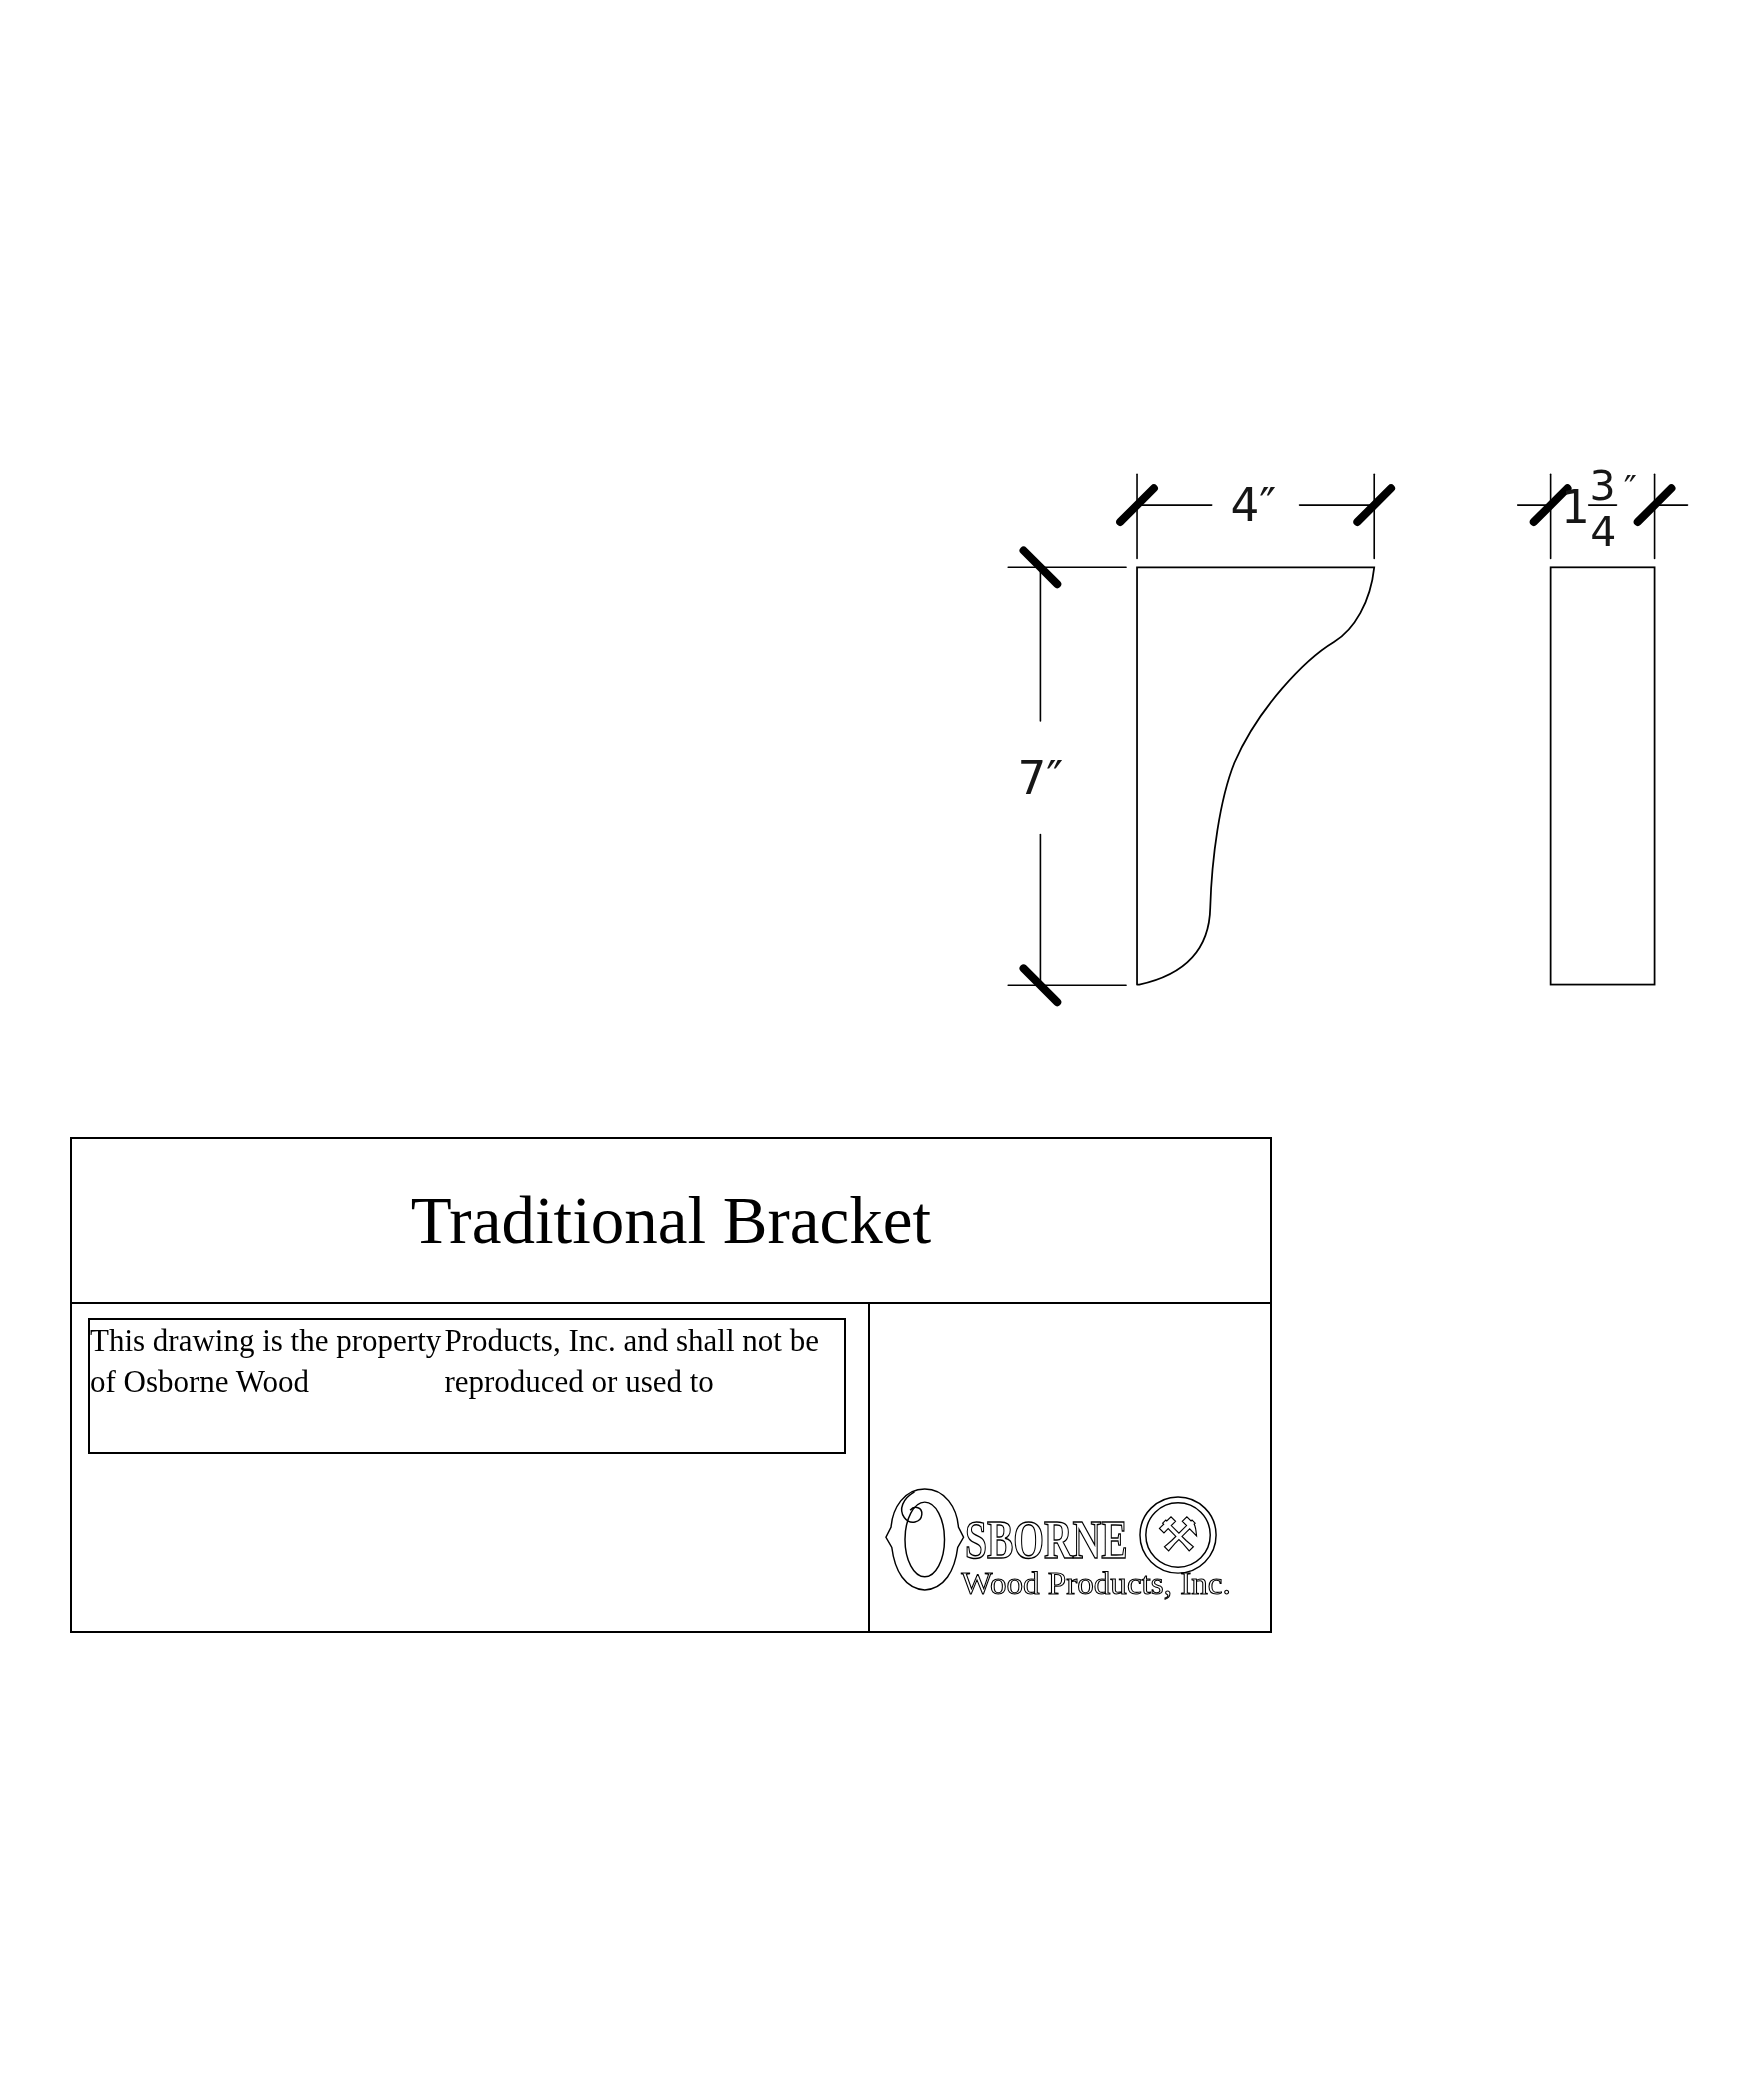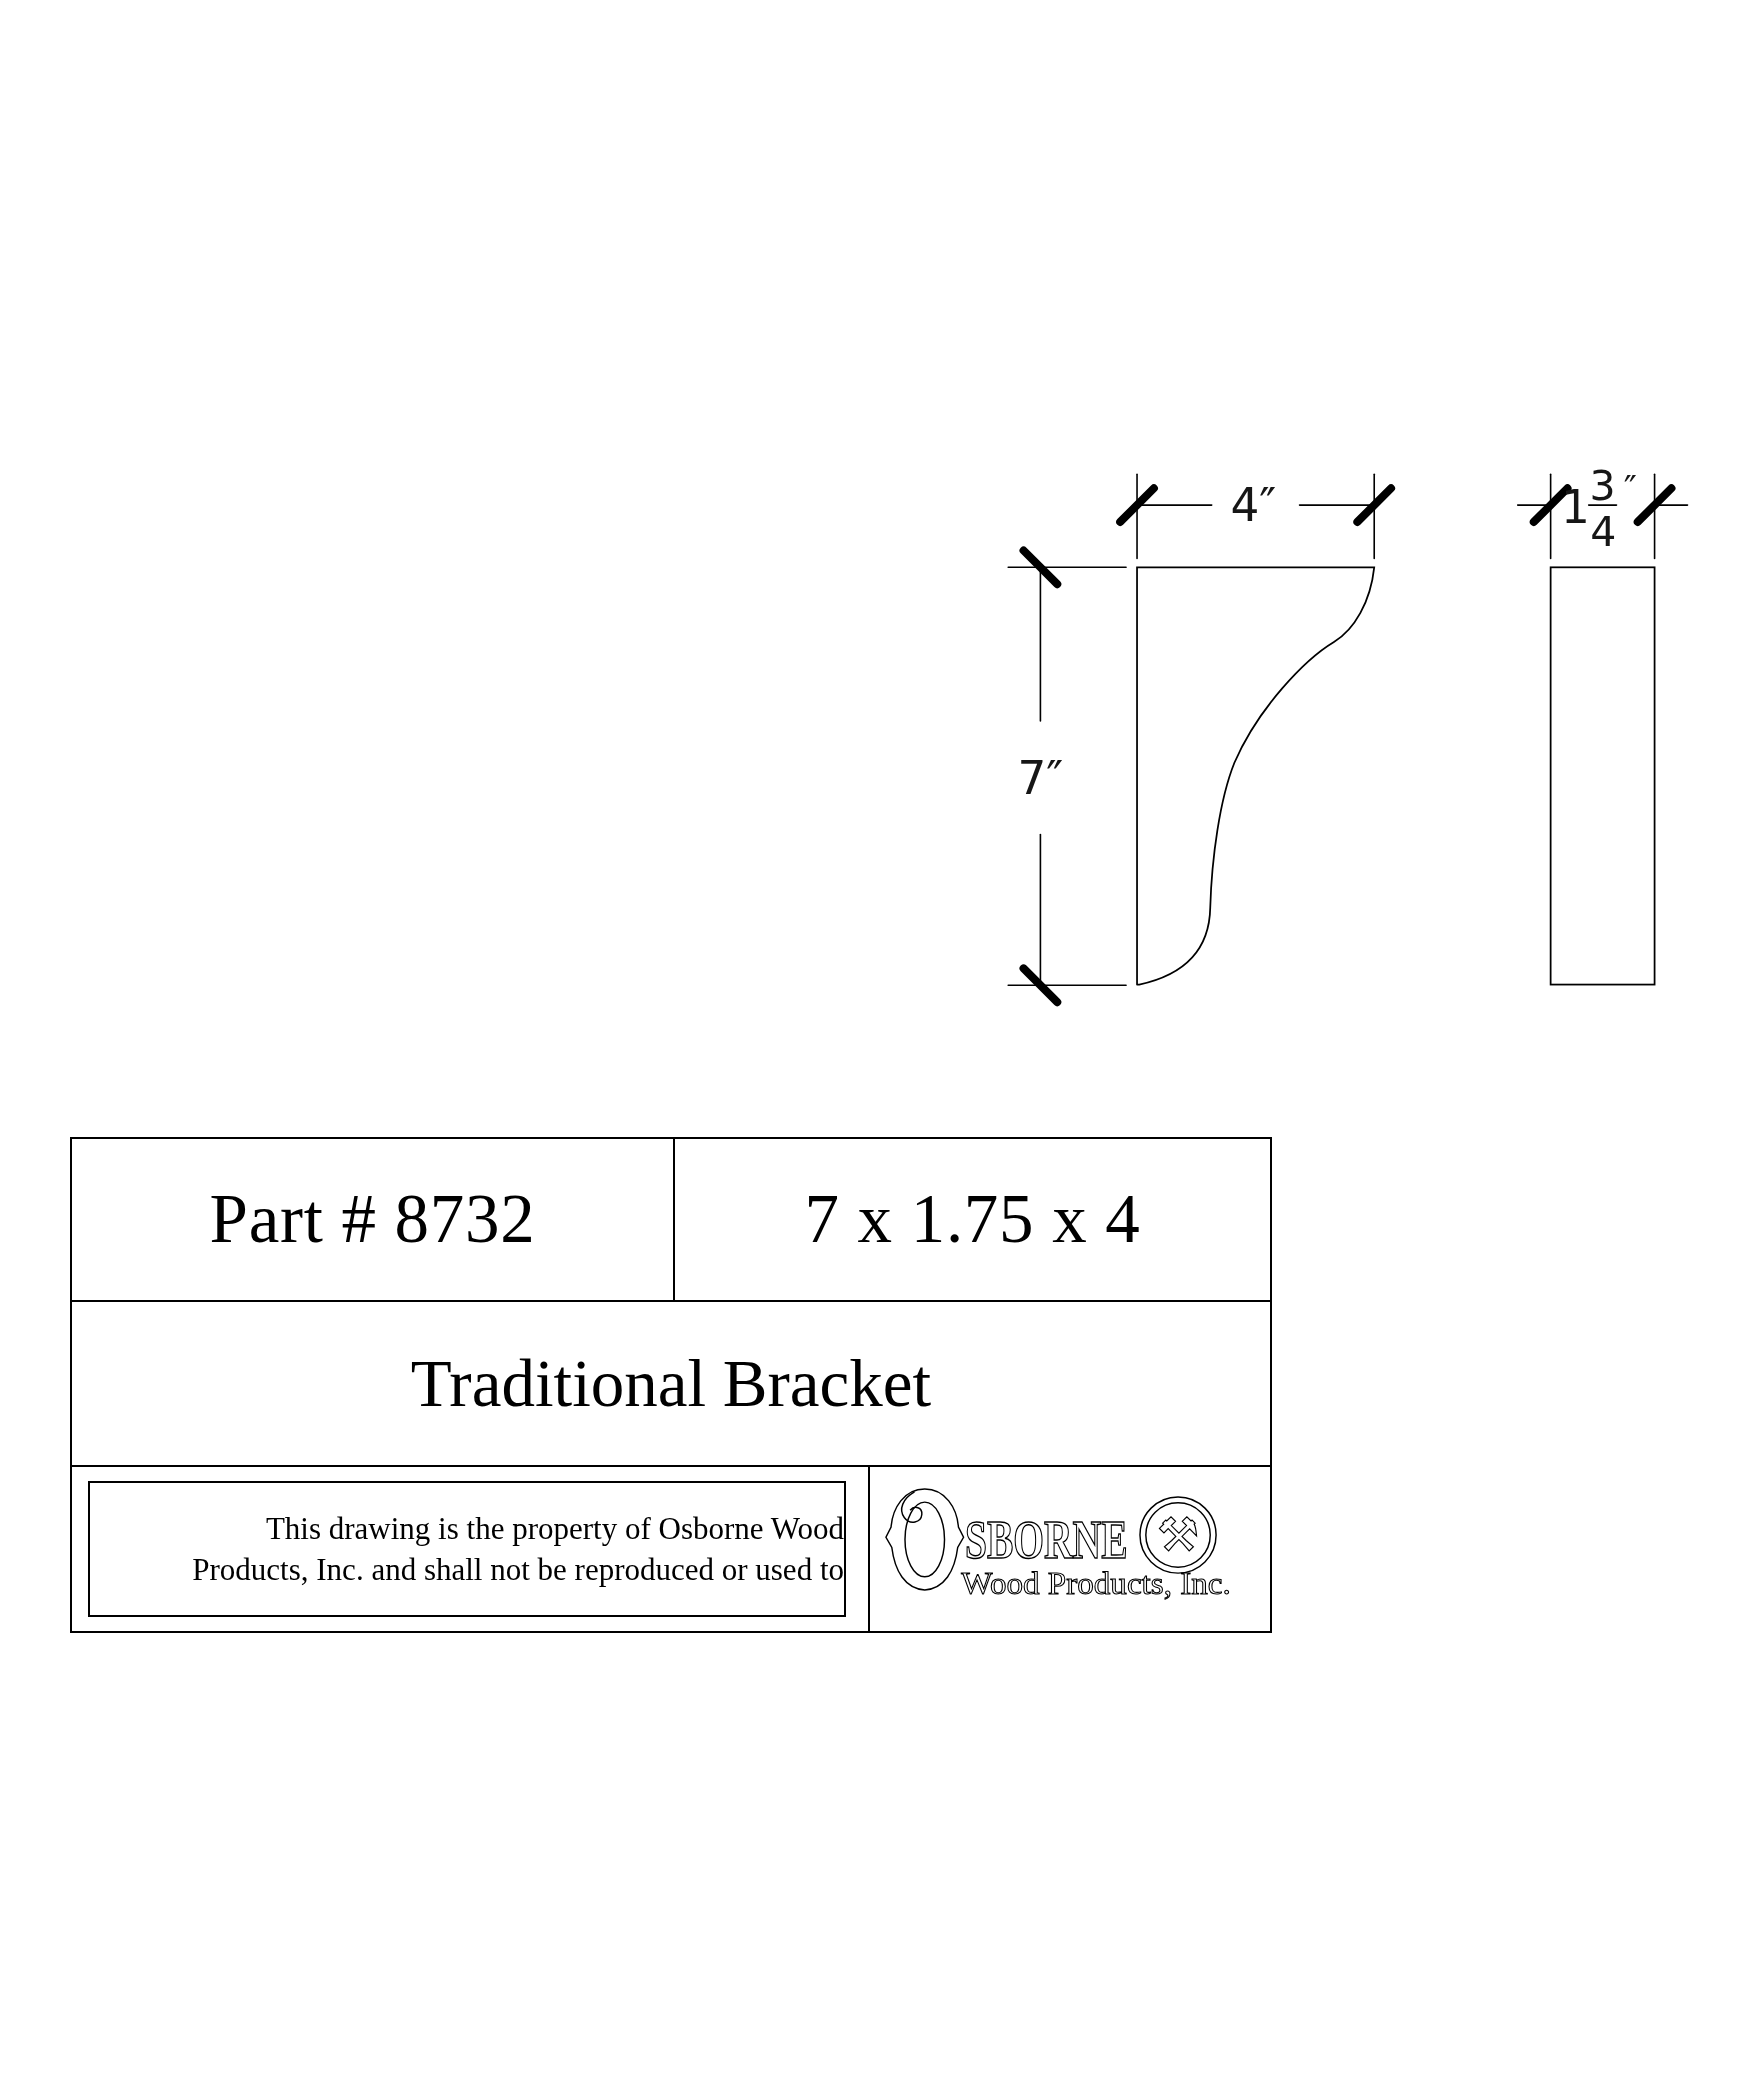--- a/index.html
+++ b/index.html
@@ -44,40 +44,32 @@
   .tb-row3 { flex: 1; display: flex; }
   .tb-cell-disclaimer { width: 798px; border-right: 2.9px solid #000; box-sizing: border-box; position: relative; }
   .tb-cell-logo { flex: 1; }
   .disclaimer-box {
     position: absolute;
     left: 16px; top: 14px;
     width: 758px; height: 136px;
     border: 2.2px solid #000;
     box-sizing: border-box;
     display: flex;
-    flex-direction: column;
+    flex-direction: row;
     justify-content: center;
-    text-align: right;
+    text-align: left;
   }
   .disclaimer-box div { font-size: 31px; line-height: 41px; }
 </style>
 </head>
 <body>
 
 <div class="page">
 
   <div class="title-block">
-    <div class="tb-row1">
-      <div class="tb-cell-part">
-        <span>Part # 8732</span>
-      </div>
-      <div class="tb-cell-size">
-        <span>7 x 1.75 x 4</span>
-      </div>
-    </div>
     <div class="tb-row2">
       <span>Traditional Bracket</span>
     </div>
     <div class="tb-row3">
       <div class="tb-cell-disclaimer">
         <div class="disclaimer-box">
           <div>This drawing is the property of Osborne Wood</div>
           <div>Products, Inc. and shall not be reproduced or used to</div>
         </div>
       </div>

